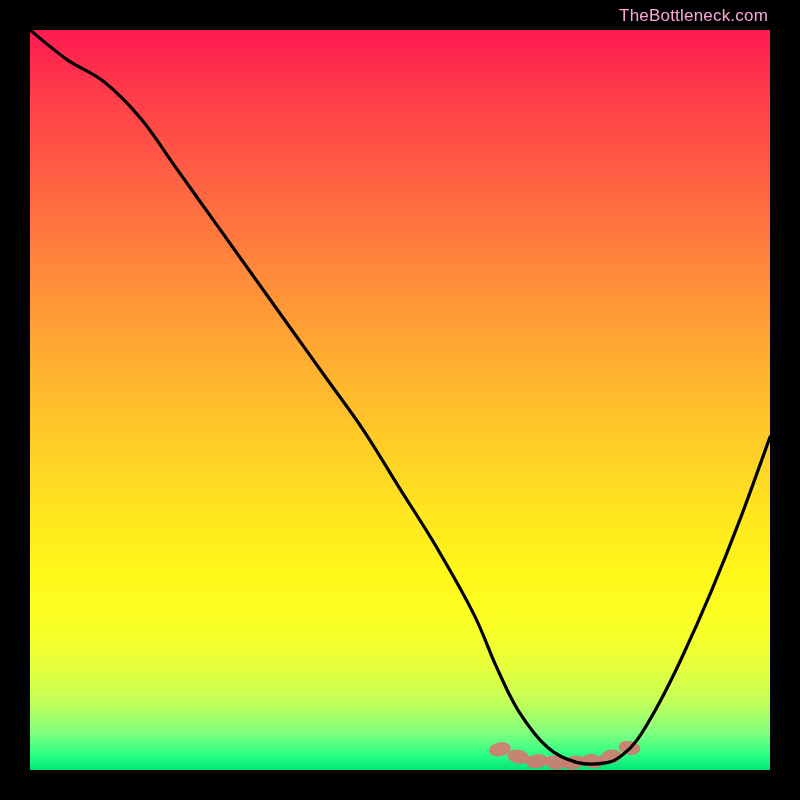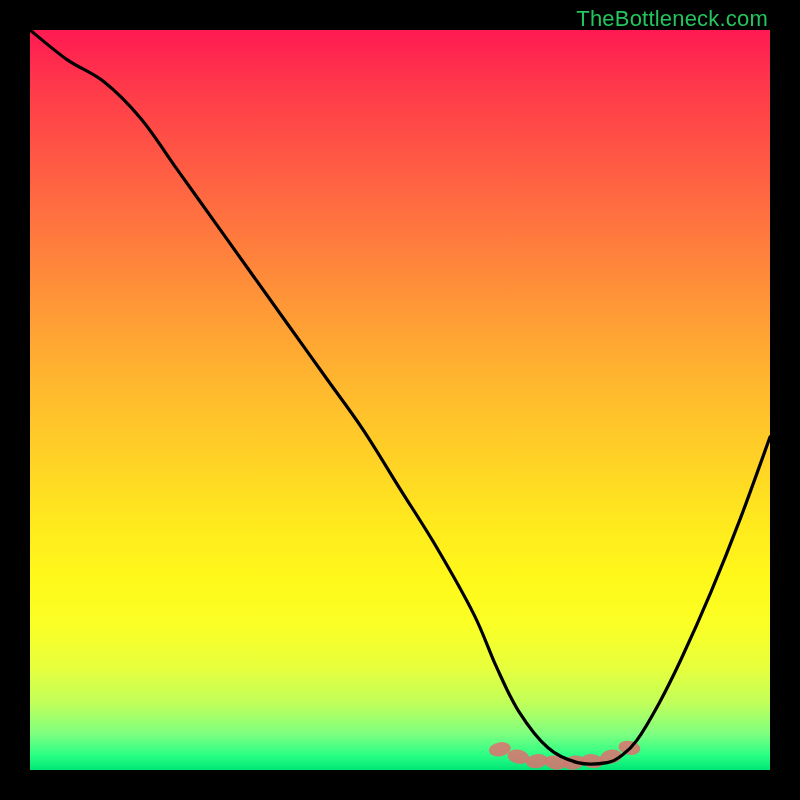--- a/index.html
+++ b/index.html
@@ -50,22 +50,22 @@
   .curve-svg {
     position: absolute;
     inset: 0;
     width: 740px;
     height: 740px;
   }
   .watermark {
     position: absolute;
     top: 6px;
     right: 32px;
-    color: #22c55e;
-    font-size: 22px;
+    color: #f9a8d4;
+    font-size: 17px;
     letter-spacing: 0.2px;
   }
 </style>
 </head>
 <body>
 
 <div class="frame">
   <div class="plot">
     <div class="gradient"></div>
     <svg class="curve-svg" viewBox="0 0 740 740" preserveAspectRatio="none">

